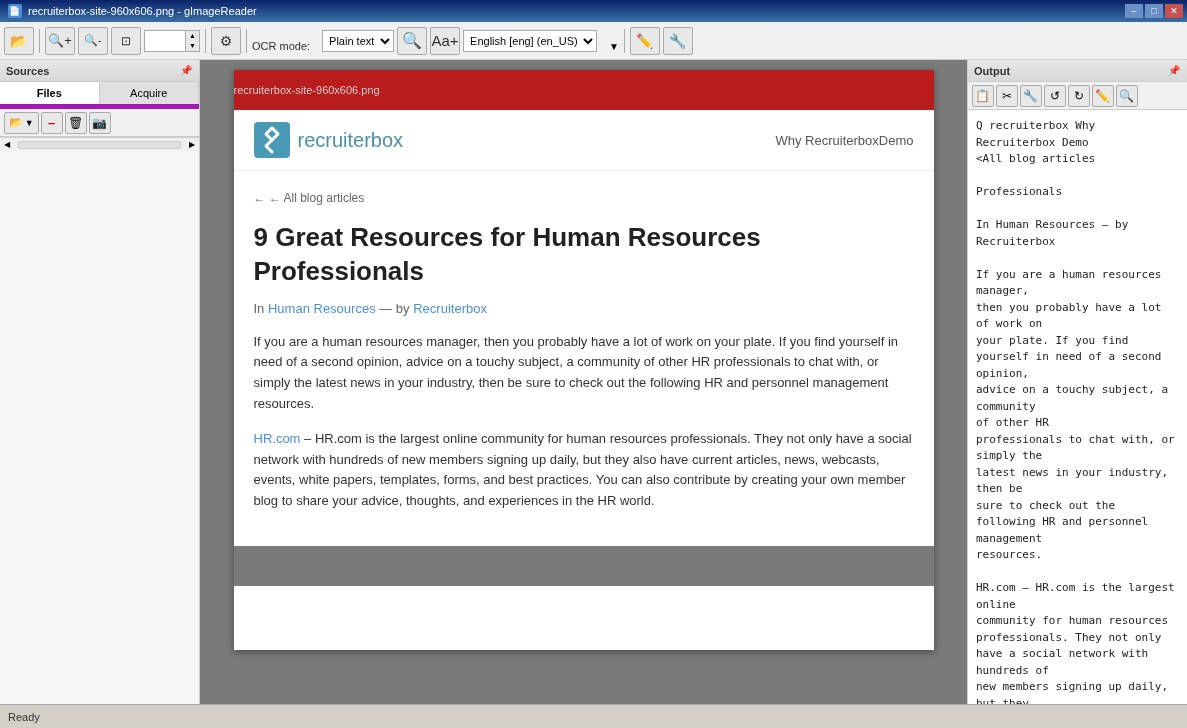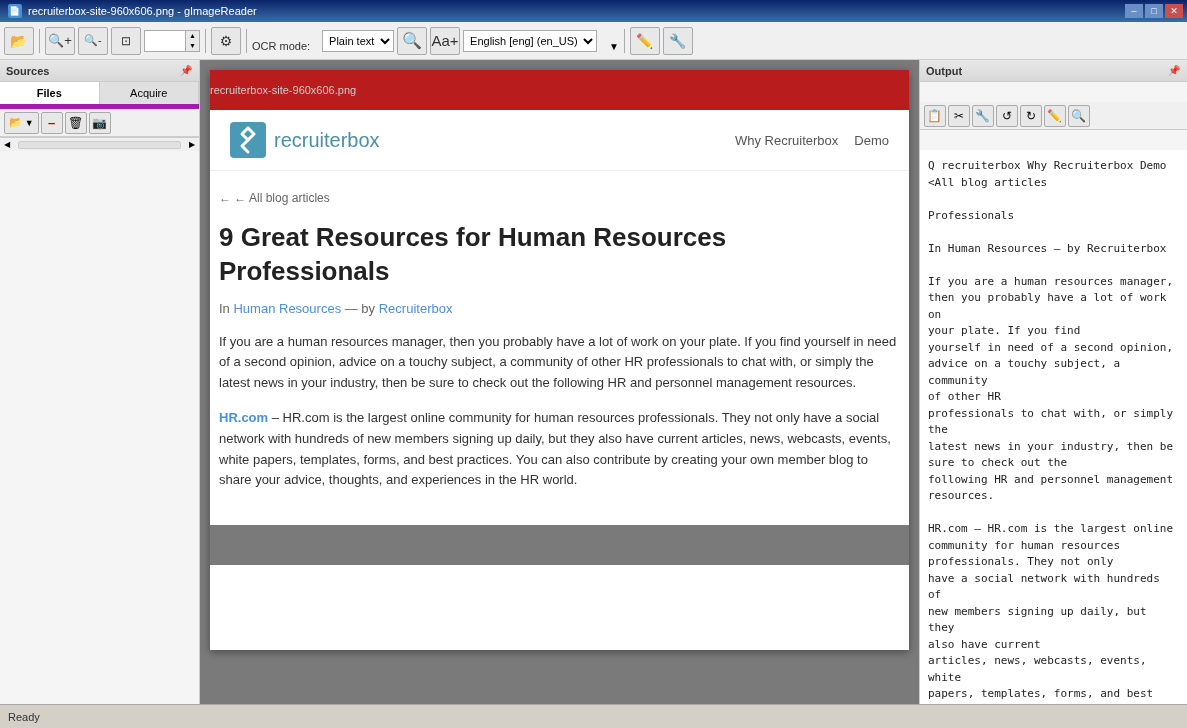--- a/index.html
+++ b/index.html
@@ -73,35 +73,35 @@
       flex: 1; background: #7a7a7a; overflow: auto; display: flex; align-items: flex-start; justify-content: center; padding: 10px;
     }
     .doc-page {
       width: 700px; background: white; box-shadow: 0 2px 8px rgba(0,0,0,0.4);
       min-height: 580px; overflow: hidden;
     }
     .recruiterbox-header { display: flex; align-items: center; justify-content: space-between; padding: 12px 20px; border-bottom: 1px solid #eee; }
     .rb-logo { display: flex; align-items: center; gap: 8px; }
     .rb-logo-icon { width: 36px; height: 36px; }
     .rb-logo-text { font-size: 20px; color: #4a90a4; font-weight: 300; }
-    .rb-nav { display: flex; gap: 16px; text-align: right; }
+    .rb-nav { display: flex; gap: 0; text-align: right; }
     .rb-nav-item { font-size: 13px; color: #555; cursor: pointer; }
-    .doc-content { padding: 20px 9px; }
+    .doc-content { padding: 20px 20px; }
     .blog-nav { font-size: 12px; color: #666; margin-bottom: 16px; }
     .blog-nav a { color: #666; text-decoration: none; }
     .blog-title { font-size: 26px; font-weight: bold; color: #222; line-height: 1.3; margin-bottom: 12px; }
     .blog-meta { font-size: 13px; color: #666; margin-bottom: 16px; }
     .blog-meta a { color: #4a90d9; text-decoration: none; }
     .blog-body p { font-size: 13px; color: #333; line-height: 1.6; margin-bottom: 14px; }
-    .blog-body a { color: #4a90d9; text-decoration: none; font-weight: bold; }
+    .blog-body a { color: #4a90d9; text-decoration: none; }
 
     
     .output-panel {
-      width: 268px; background: #f5f5f5; border-left: 1px solid #ccc;
-      display: flex; flex-direction: column; gap: 20px;
+      width: 220px; background: #f5f5f5; border-left: 1px solid #ccc;
+      display: flex; flex-direction: column;
     }
     .output-toolbar { height: 28px; display: flex; align-items: center; padding: 2px 4px; gap: 2px; border-bottom: 1px solid #ccc; background: #f0f0f0; }
     .out-btn { width: 22px; height: 22px; display: flex; align-items: center; justify-content: center; cursor: pointer; border: 1px solid #aaa; background: #e8e8e8; border-radius: 2px; font-size: 12px; }
     .output-text { flex: 1; overflow-y: auto; padding: 8px; font-size: 11px; font-family: monospace; color: #222; line-height: 1.5; background: white; }
 
     
     .statusbar { height: 24px; background: #d4d0c8; border-top: 1px solid #aaa; display: flex; align-items: center; padding: 0 8px; font-size: 11px; color: #333; }
   </style>
 </head>
 <body>

